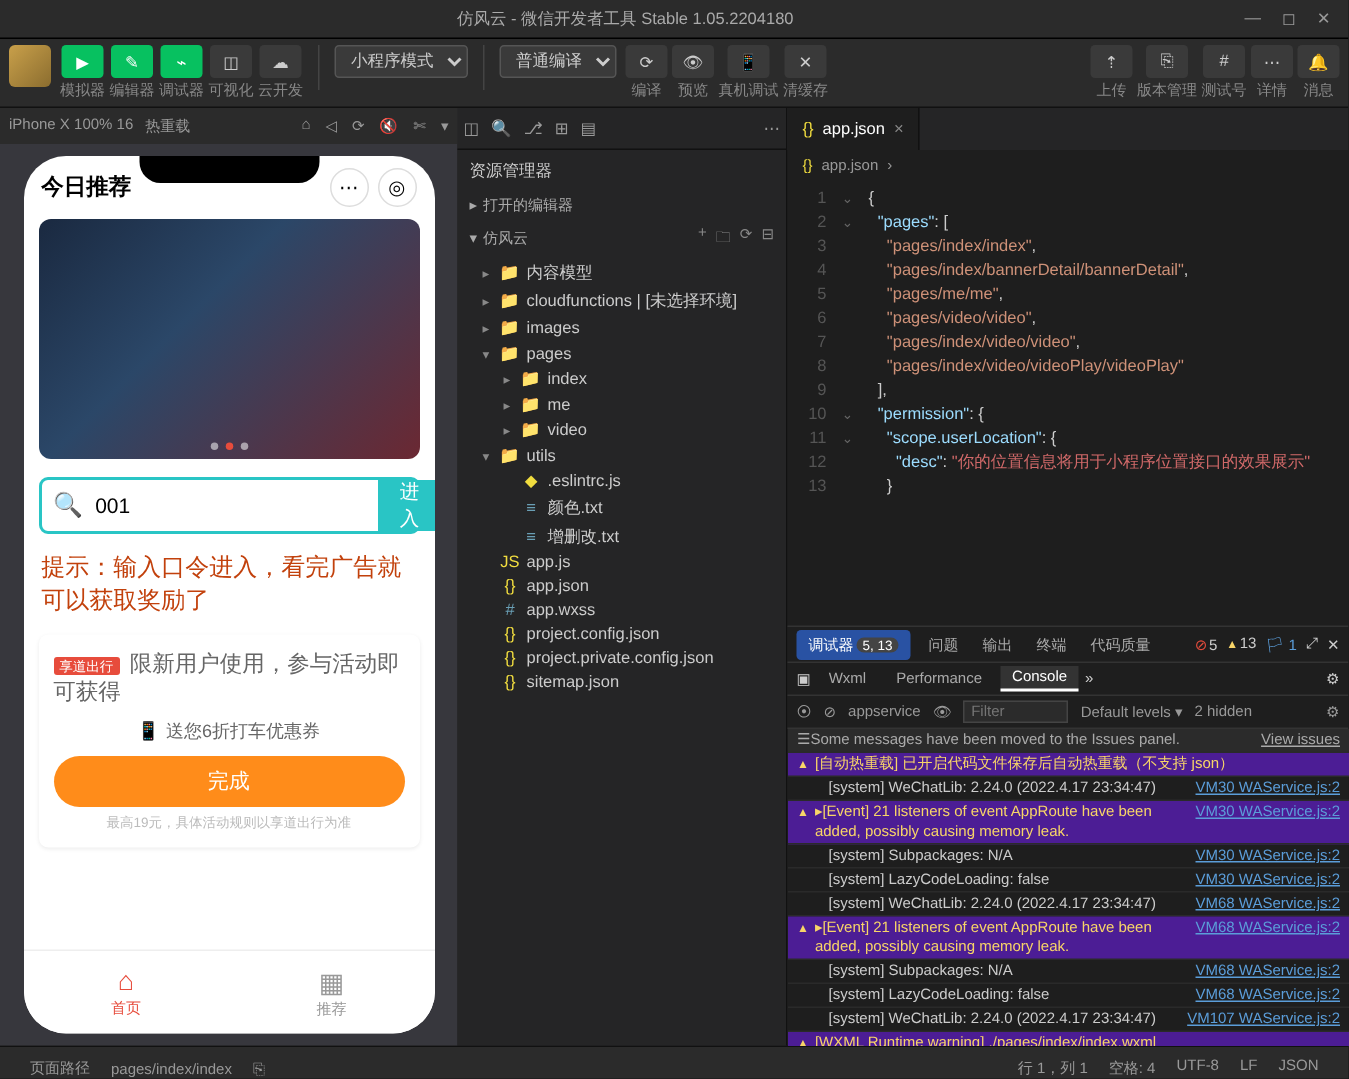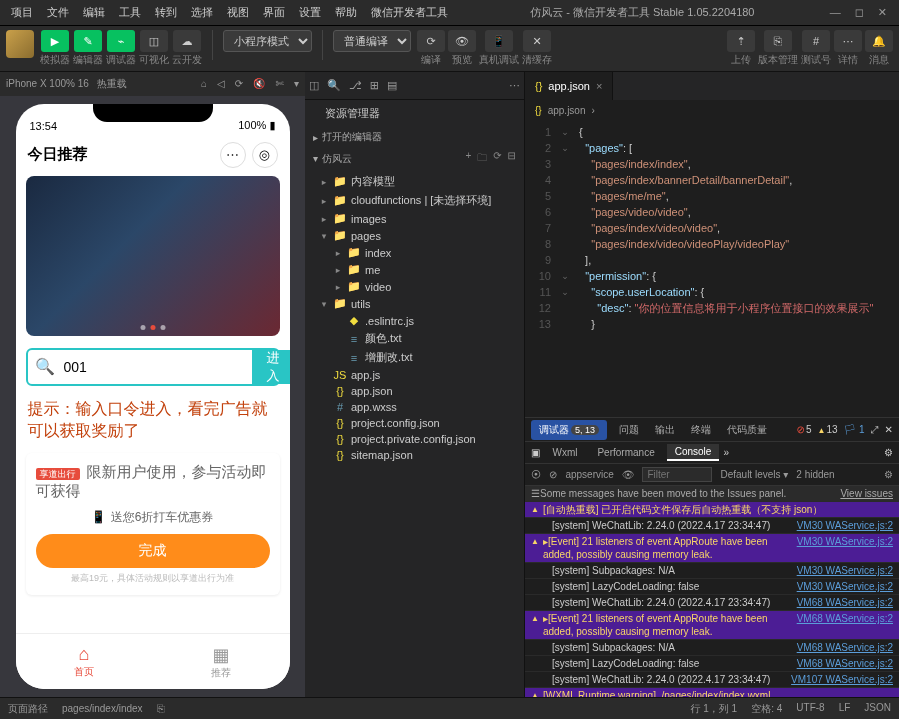--- a/index.html
+++ b/index.html
@@ -41,21 +41,21 @@
 .card .subtitle { color: #666; font-size: 15px; margin-left: 4px; }
 .coupon { display: flex; align-items: center; justify-content: center; gap: 4px; margin: 8px 0; color: #666; font-size: 12px; }
 .done-btn { background: #ff8c1a; color: #fff; text-align: center; padding: 8px; border-radius: 18px; font-size: 14px; }
 .card .note { color: #bbb; font-size: 9px; text-align: center; margin-top: 4px; }
 .tabbar { position: absolute; bottom: 0; left: 0; right: 0; height: 56px; border-top: 1px solid #eee; display: flex; background: #fff; }
 .tabitem { flex: 1; display: flex; flex-direction: column; align-items: center; justify-content: center; font-size: 10px; color: #999; }
 .tabitem.active { color: #e74c3c; }
 .tabitem .ticon { font-size: 18px; }
 .explorer { width: 220px; background: #252526; border-right: 1px solid #111; display: flex; flex-direction: column; }
 .exp-tabs { height: 28px; display: flex; align-items: center; padding: 0 4px; gap: 8px; border-bottom: 1px solid #111; color: #999; }
-.exp-head { padding: 6px 20px; color: #ccc; font-size: 11px; }
+.exp-head { padding: 6px 8px; color: #ccc; font-size: 11px; }
 .exp-section { padding: 3px 8px; color: #aaa; font-size: 10px; display: flex; align-items: center; gap: 4px; }
 .exp-section .acts { margin-left: auto; display: flex; gap: 6px; color: #888; }
 .tree { flex: 1; overflow: auto; padding: 2px 0 8px; }
 .tree-item { display: flex; align-items: center; padding: 2px 4px; gap: 4px; color: #ccc; cursor: pointer; }
 .tree-item .chev { width: 10px; text-align: center; color: #888; font-size: 9px; }
 .tree-item .ficon { width: 14px; text-align: center; font-size: 11px; }
 .fc-folder { color: #dcb67a; }
 .fc-js { color: #f1dd3f; }
 .fc-json { color: #f1dd3f; }
 .fc-txt { color: #6a9fb5; }
@@ -88,43 +88,30 @@
 .console { flex: 1; overflow: auto; font-family: Consolas, monospace; font-size: 10px; line-height: 13px; }
 .log { padding: 1px 6px; border-bottom: 1px solid #2a2a2a; display: flex; }
 .log .msg { flex: 1; }
 .log .src { color: #5b9dd9; text-decoration: underline; }
 .log.issues { background: #2b2b2b; color: #aaa; }
 .log.issues .src { color: #aaa; text-decoration: underline; }
 .log.warn { background: #4c1d95; color: #f8d568; }
 .log.warn::before { content: "▲"; color: #f8d568; margin-right: 4px; font-size: 8px; }
 .log.info { color: #ccc; gap: 17px; }
 .log.info::before { content: ""; margin-right: 4px; }
-.statusbar-bottom { height: 22px; background: #2b2b2b; display: flex; align-items: center; padding: 0 8px; gap: 14px; color: #999; font-size: 10px; border-top: 1px solid #111; }
+.statusbar-bottom { height: 22px; background: #2b2b2b; display: flex; align-items: flex-end; padding: 0 20px; gap: 14px; color: #999; font-size: 10px; border-top: 1px solid #111; }
 .statusbar-bottom .right { margin-left: auto; display: flex; gap: 14px; }
 .dt-stats { margin-left: auto; display: flex; gap: 6px; align-items: center; }
 .y-tri::before { content: "▲"; color: #f8d568; font-size: 8px; margin-right: 1px; }
 .r-err::before { content: "⊘"; color: #e74c3c; margin-right: 1px; }
 </style>
 </head>
 <body>
 
 <div class="titlebar">
-  <div class="menus" id="menubar">
-      <span>项目</span>
-      <span>文件</span>
-      <span>编辑</span>
-      <span>工具</span>
-      <span>转到</span>
-      <span>选择</span>
-      <span>视图</span>
-      <span>界面</span>
-      <span>设置</span>
-      <span>帮助</span>
-      <span>微信开发者工具</span>
-    </div>
   <div class="title">仿风云 - 微信开发者工具 Stable 1.05.2204180</div>
   <div class="winbtns">
     <span>—</span>
     <span>◻</span>
     <span>✕</span>
   </div>
 </div>
 
 <div class="toolbar">
   <div class="tbgroup">
@@ -213,24 +200,20 @@
         <span>⌂</span>
         <span>◁</span>
         <span>⟳</span>
         <span>🔇</span>
         <span>✄</span>
         <span>▾</span>
       </div>
     </div>
     <div class="phone">
       <div class="notch"></div>
-      <div class="statusbar">
-        <span>13:54</span>
-        <span><span>100%</span> ▮</span>
-      </div>
       <div class="ph-header">
         <h2>今日推荐</h2>
         <div class="capsule">
           <div class="cap-btn">⋯</div>
           <div class="cap-btn">◎</div>
         </div>
       </div>
       <div class="banner">
         <div class="dots">
             <span></span>

